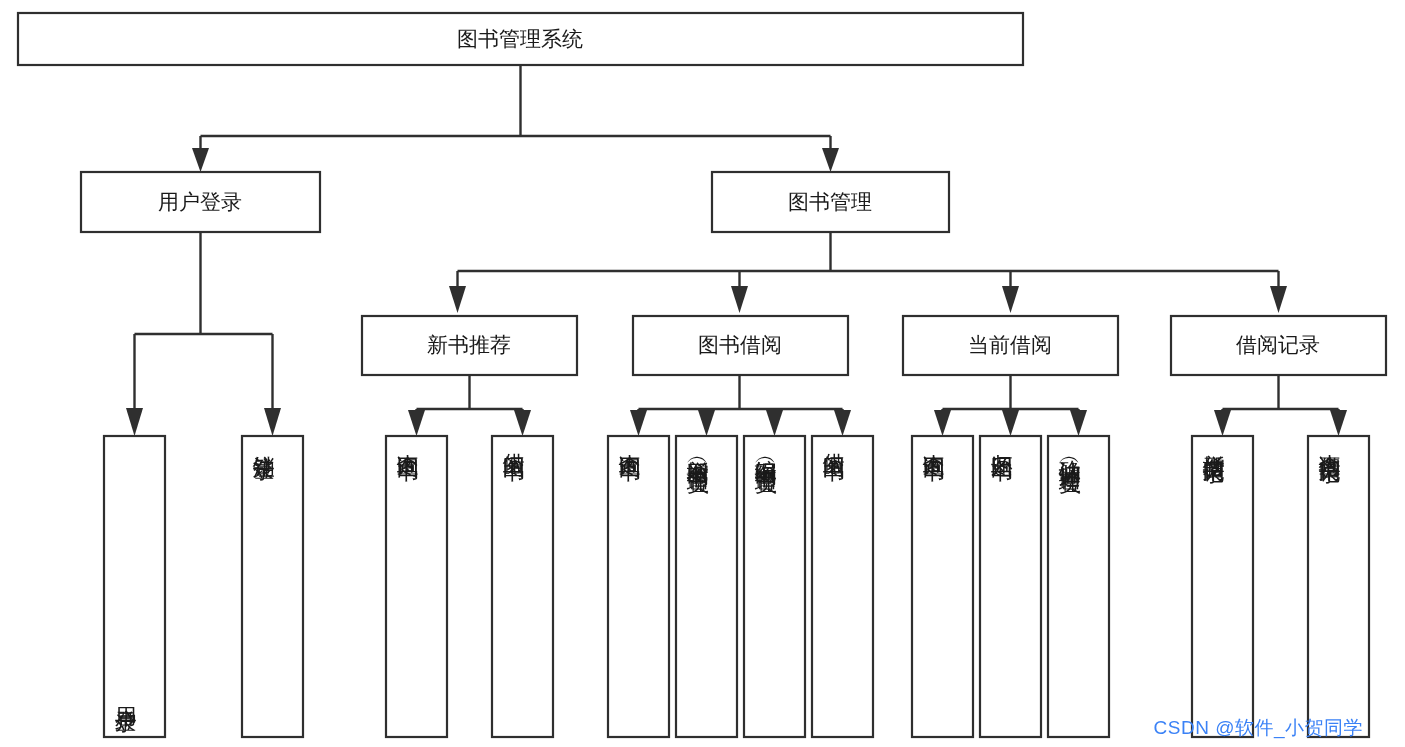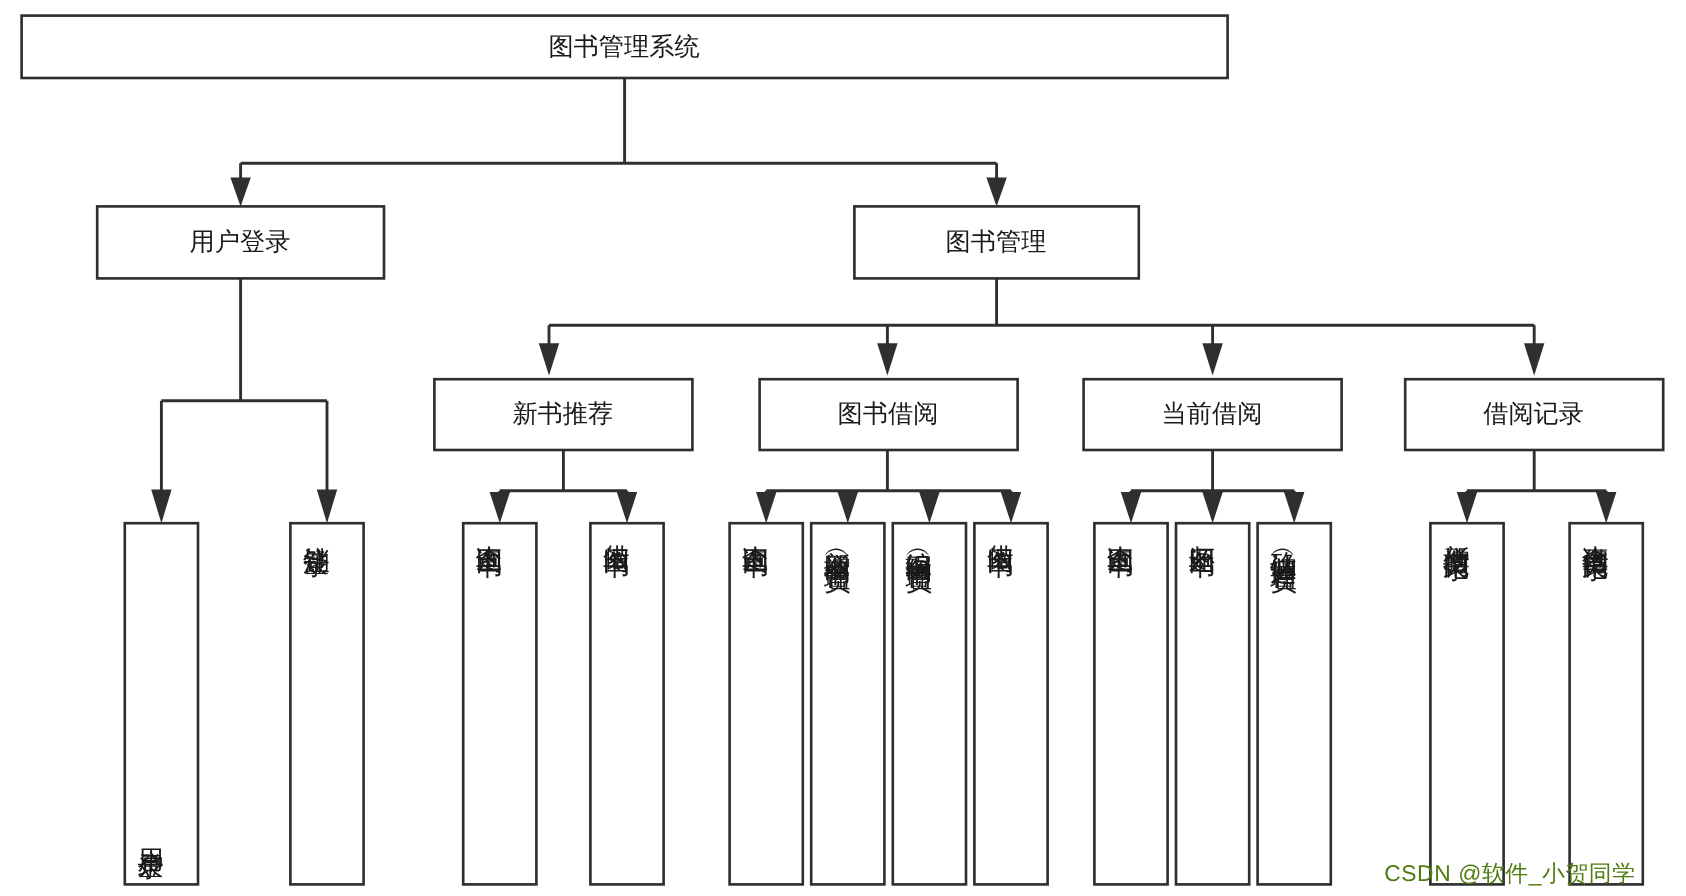--- a/index.html
+++ b/index.html
@@ -63,21 +63,21 @@
     white-space: nowrap;
     text-align: left;
     pointer-events: none;
   }
   .watermark {
     position: absolute;
     right: 10px;
     bottom: 6px;
     font-family: "Liberation Sans", "DejaVu Sans", sans-serif;
     font-size: 19px;
-    color: #4d7c0f;
+    color: #3b82f6;
     letter-spacing: 0.5px;
     white-space: nowrap;
   }
 </style>
 </head>
 <body>
 
 <div id="diagram-root">
 
   <svg id="tree-svg" viewBox="0 0 1405 747">

